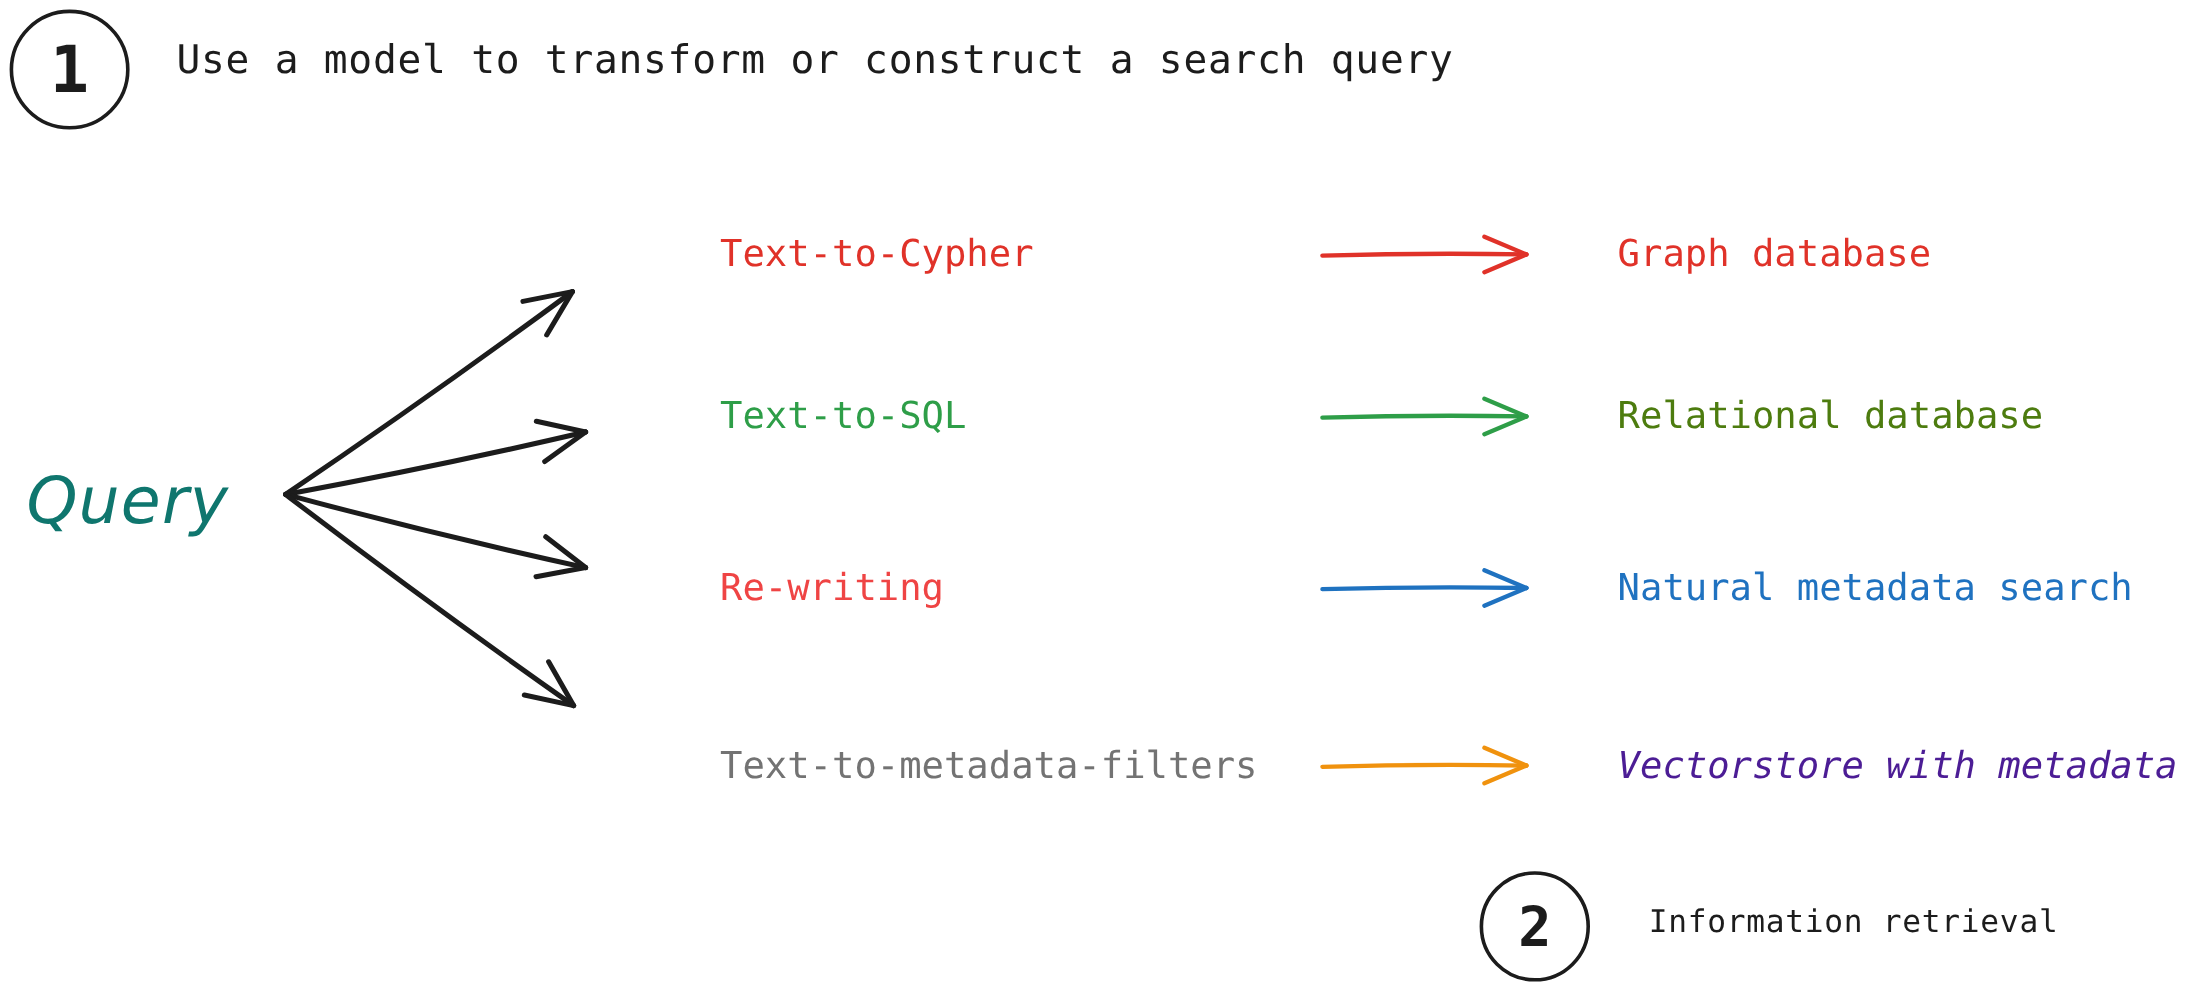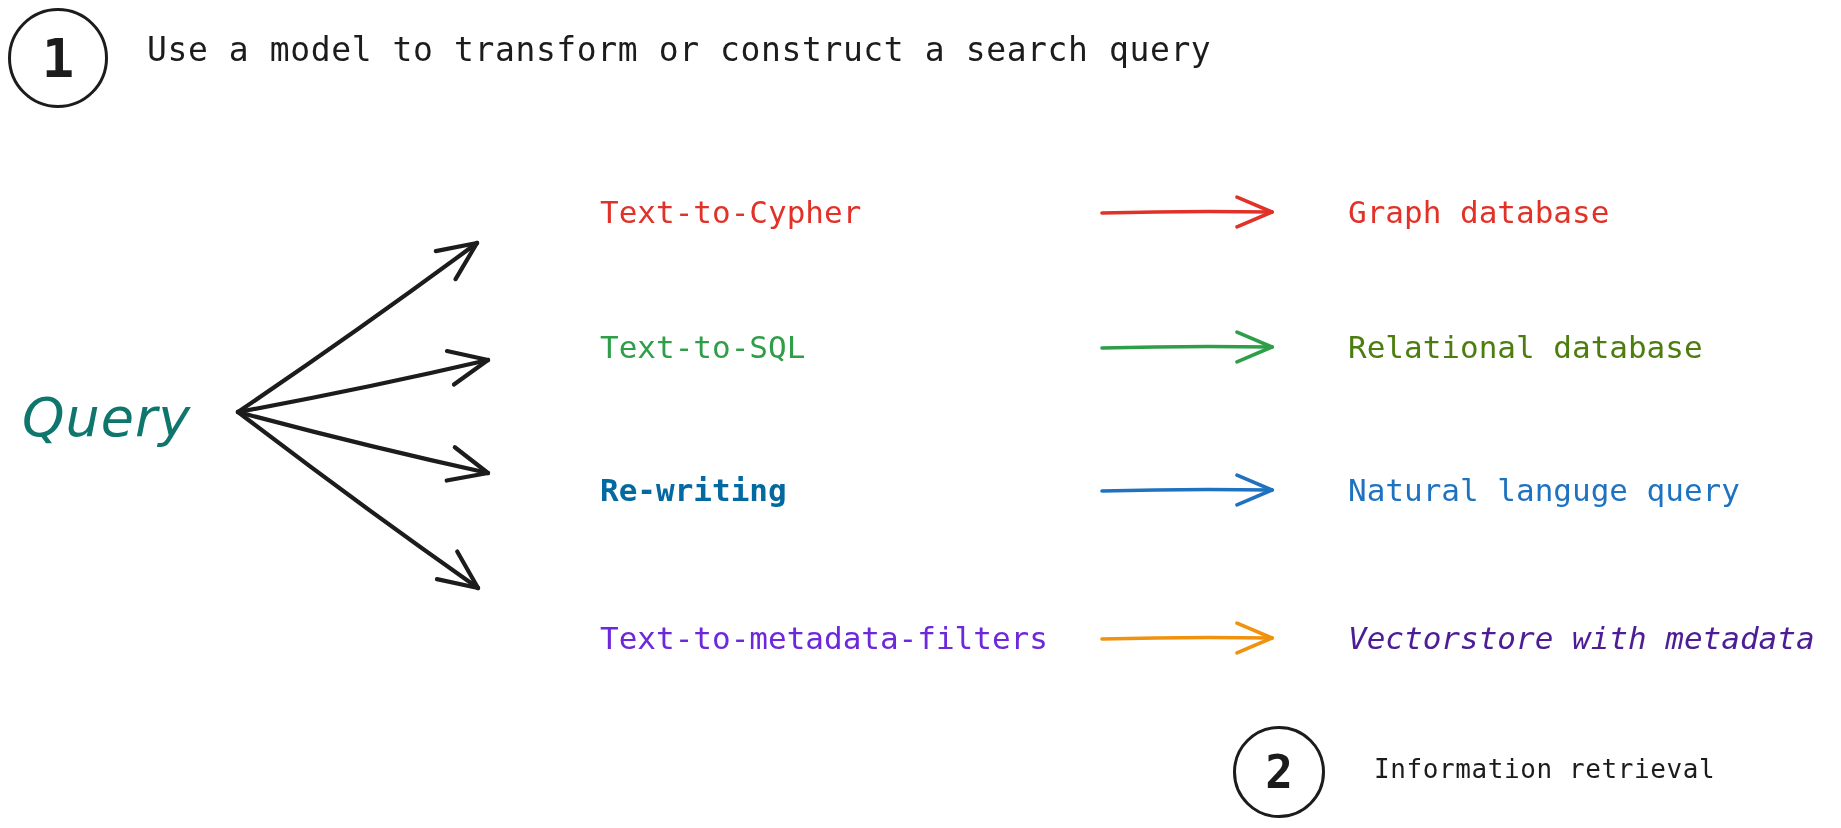--- a/index.html
+++ b/index.html
@@ -162,25 +162,25 @@
   <div id="rows-host">
       <div class="row" style="top: 184px; padding-left: 16px;">
         <div class="row-method" style="color: rgb(224, 50, 41);">Text-to-Cypher</div>
         <div class="row-target" style="color: rgb(224, 50, 41);">Graph database</div>
       </div>
       <div class="row" style="top: 319px;">
         <div class="row-method" style="color: rgb(46, 158, 72);">Text-to-SQL</div>
         <div class="row-target" style="color: #4d7c0f;">Relational database</div>
       </div>
       <div class="row" style="top: 462px;">
-        <div class="row-method" style="color: #0369a1; font-weight: bold;">Re-writing</div>
-        <div class="row-target" style="color: rgb(31, 114, 192);">Natural languge query</div>
+        <div class="row-method" style="color: #ef4444;">Re-writing</div>
+        <div class="row-target" style="color: rgb(31, 114, 192);">Natural metadata search</div>
       </div>
       <div class="row" style="top: 610px;">
-        <div class="row-method" style="color: #6d28d9;">Text-to-metadata-filters</div>
+        <div class="row-method" style="color: #737373;">Text-to-metadata-filters</div>
         <div class="row-target" style="color: #4c1d95; font-style: italic;">Vectorstore with metadata</div>
       </div>
     </div>
 
   <div class="step-badge" id="badge-2">
     <span>2</span>
   </div>
   <div class="step-caption" id="caption-2">Information retrieval</div>
 
 </div>

